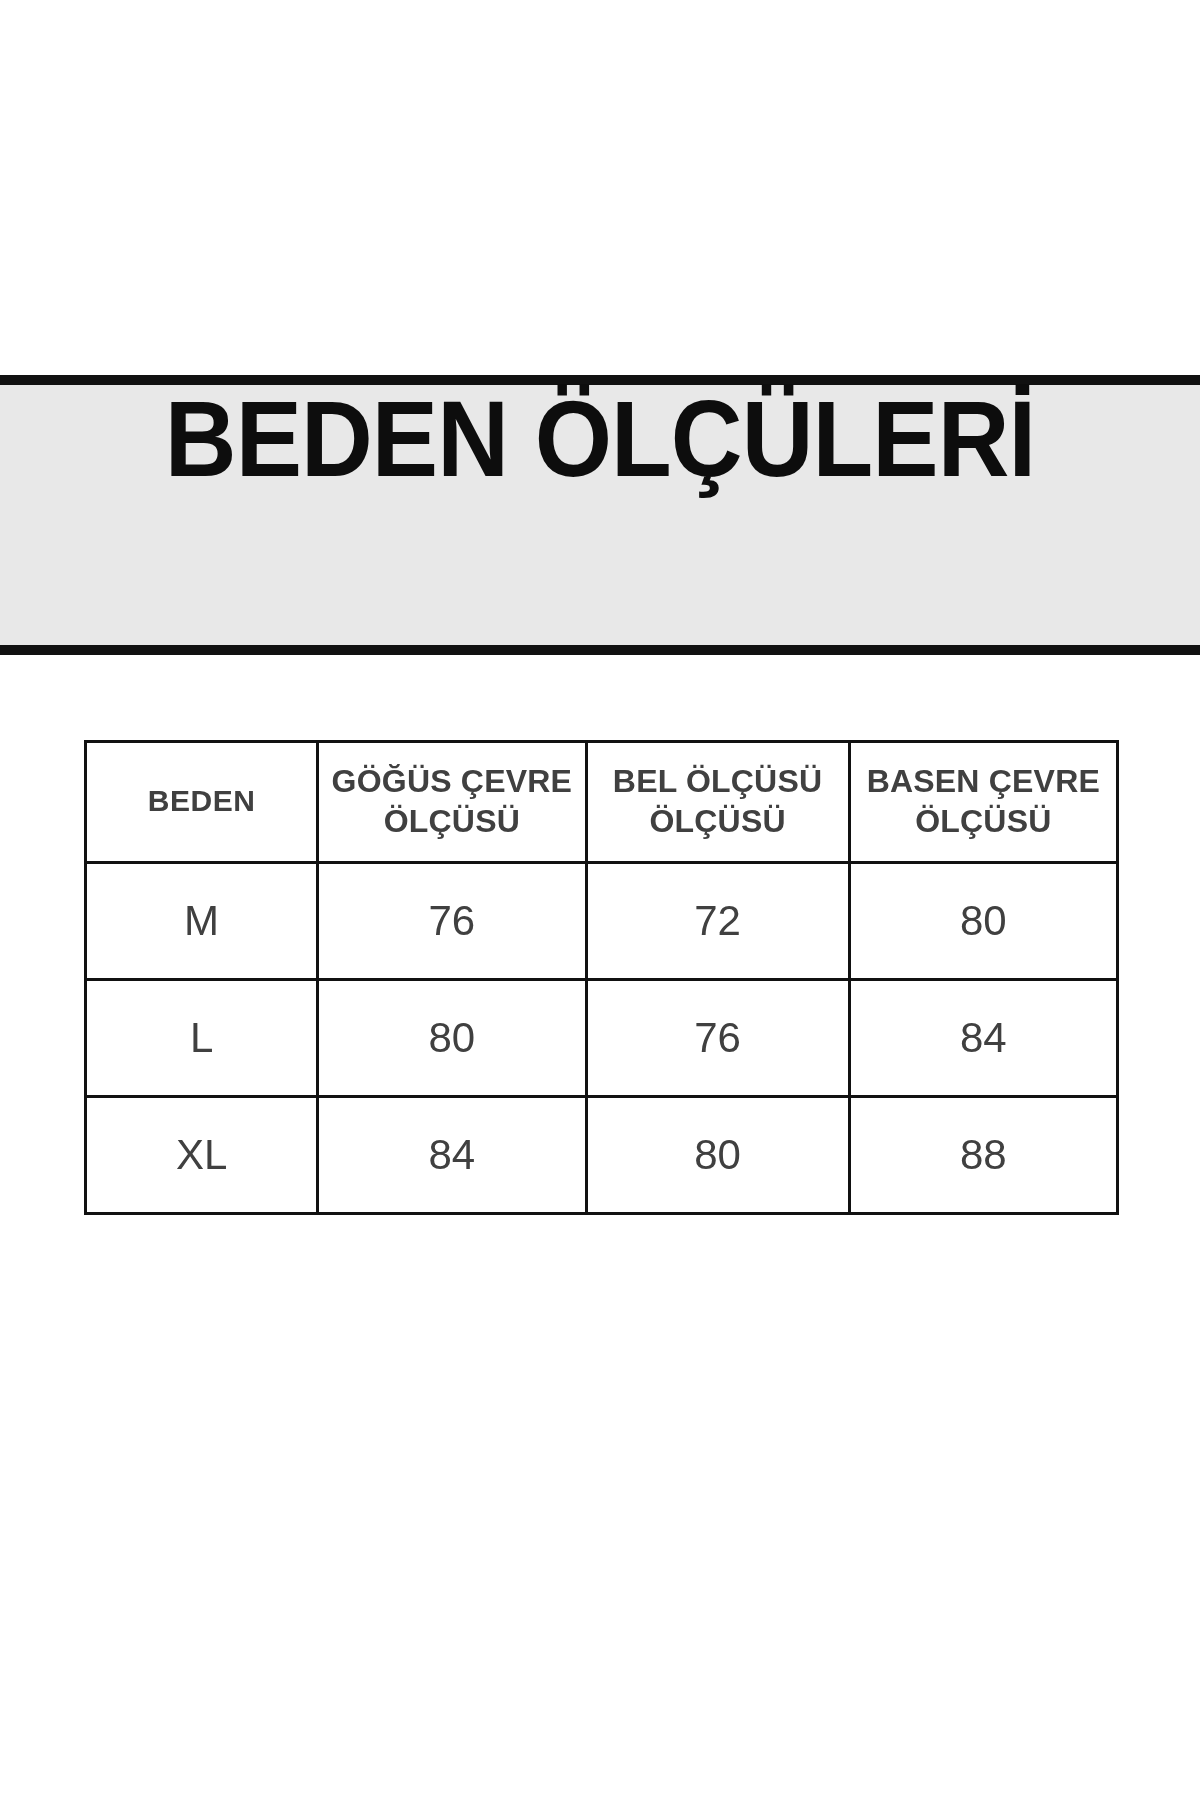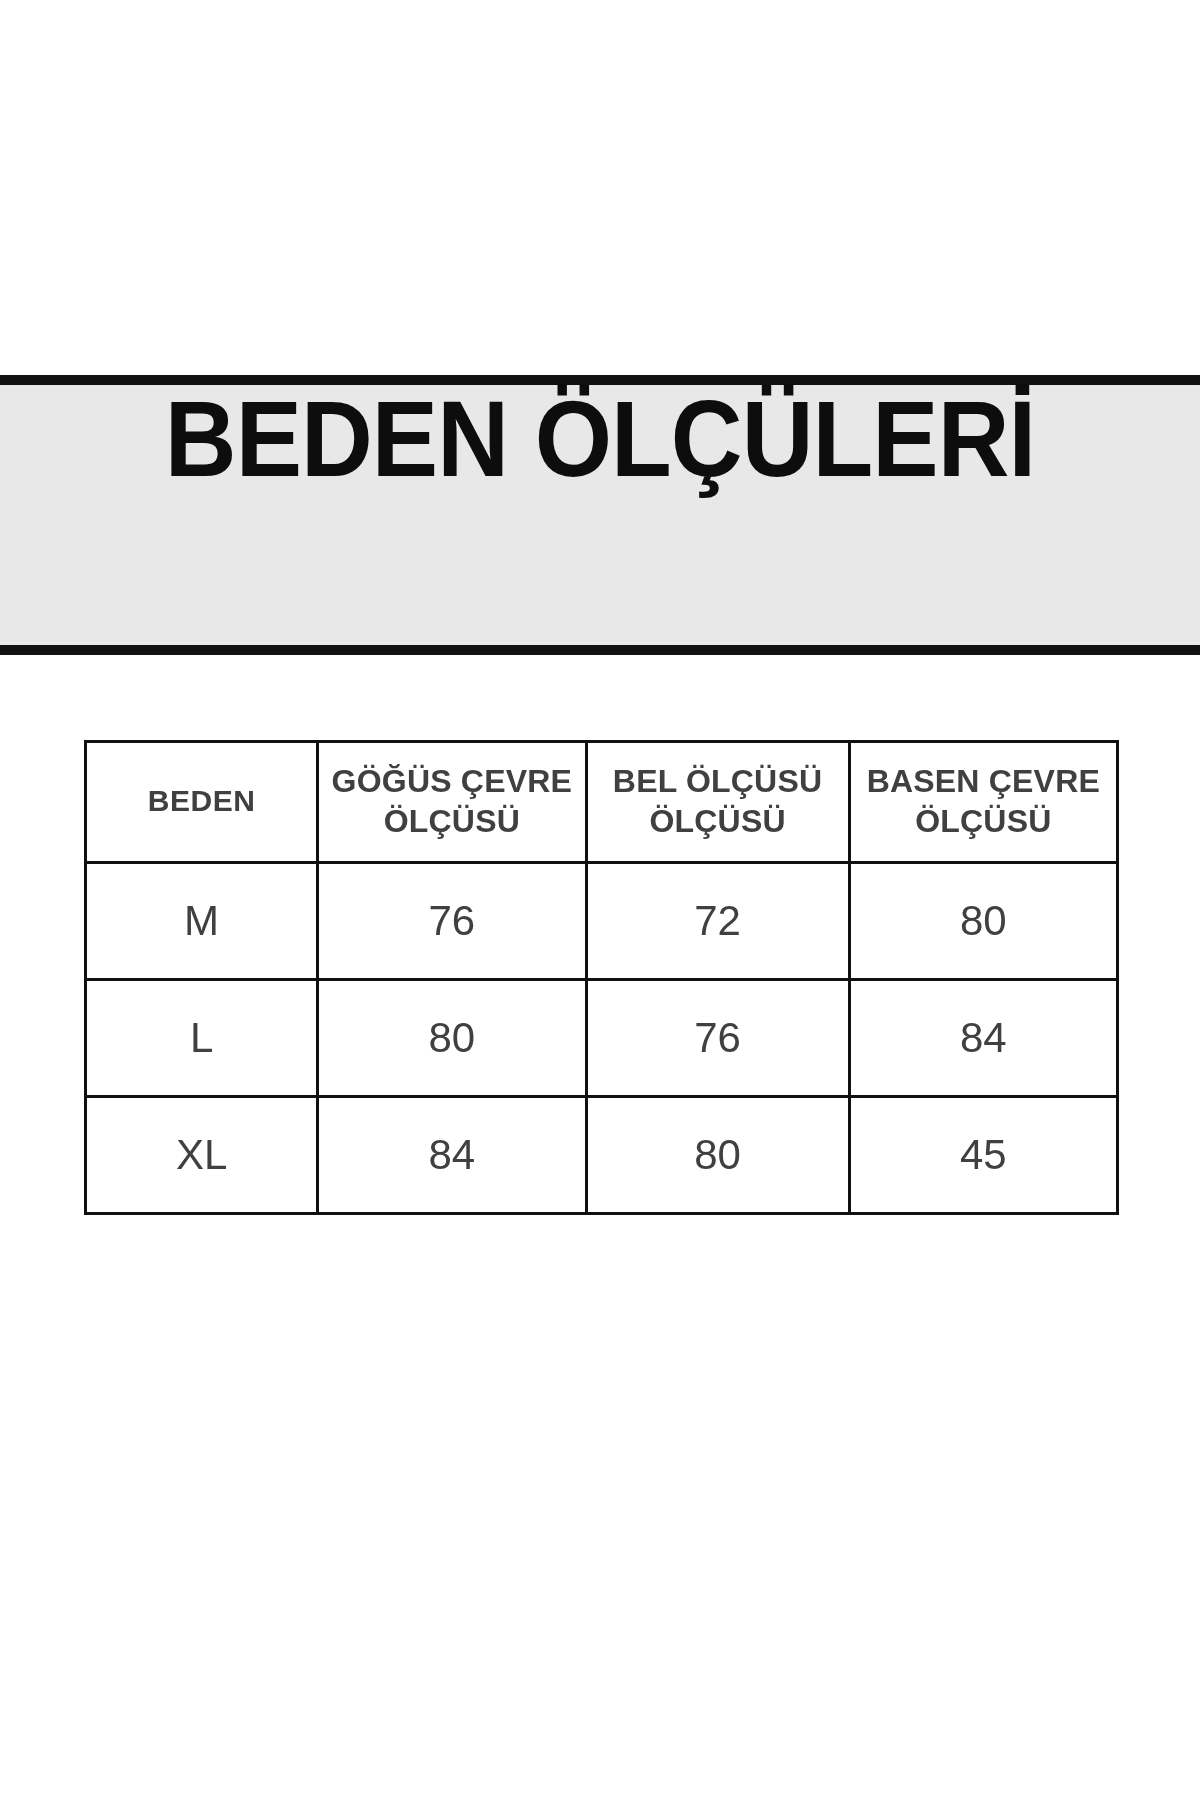--- a/index.html
+++ b/index.html
@@ -130,17 +130,17 @@
       <tr>
         <td>L</td>
         <td>80</td>
         <td>76</td>
         <td>84</td>
       </tr>
       <tr>
         <td>XL</td>
         <td>84</td>
         <td>80</td>
-        <td>45</td>
+        <td>88</td>
       </tr>
     </tbody>
   </table>
 </div>
 
 </body></html>

